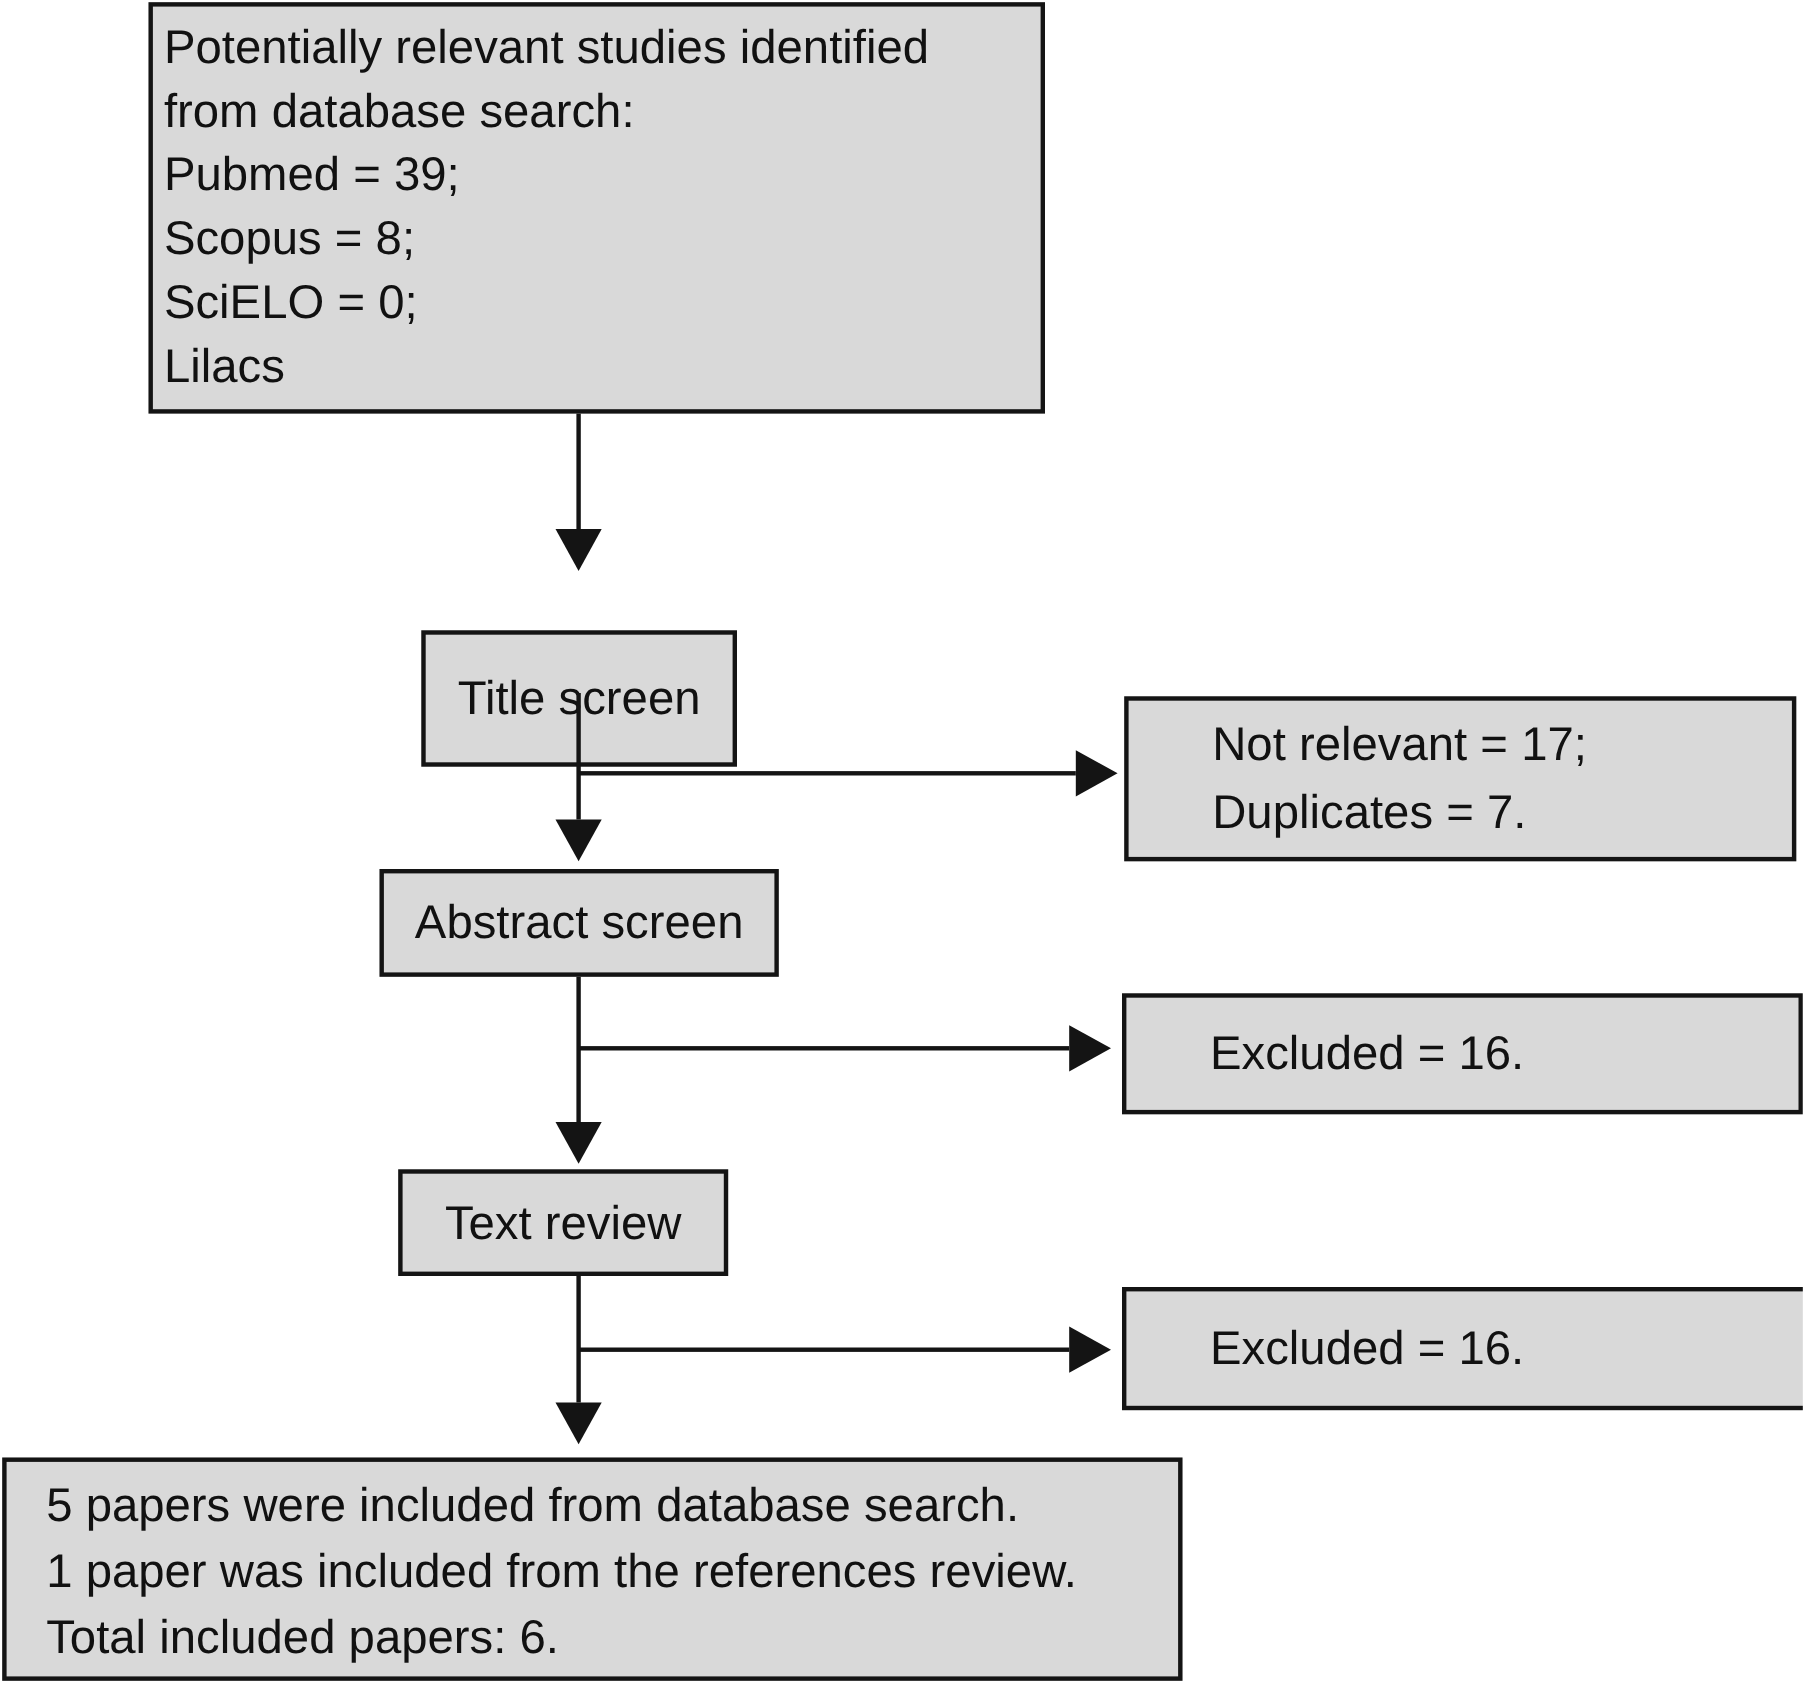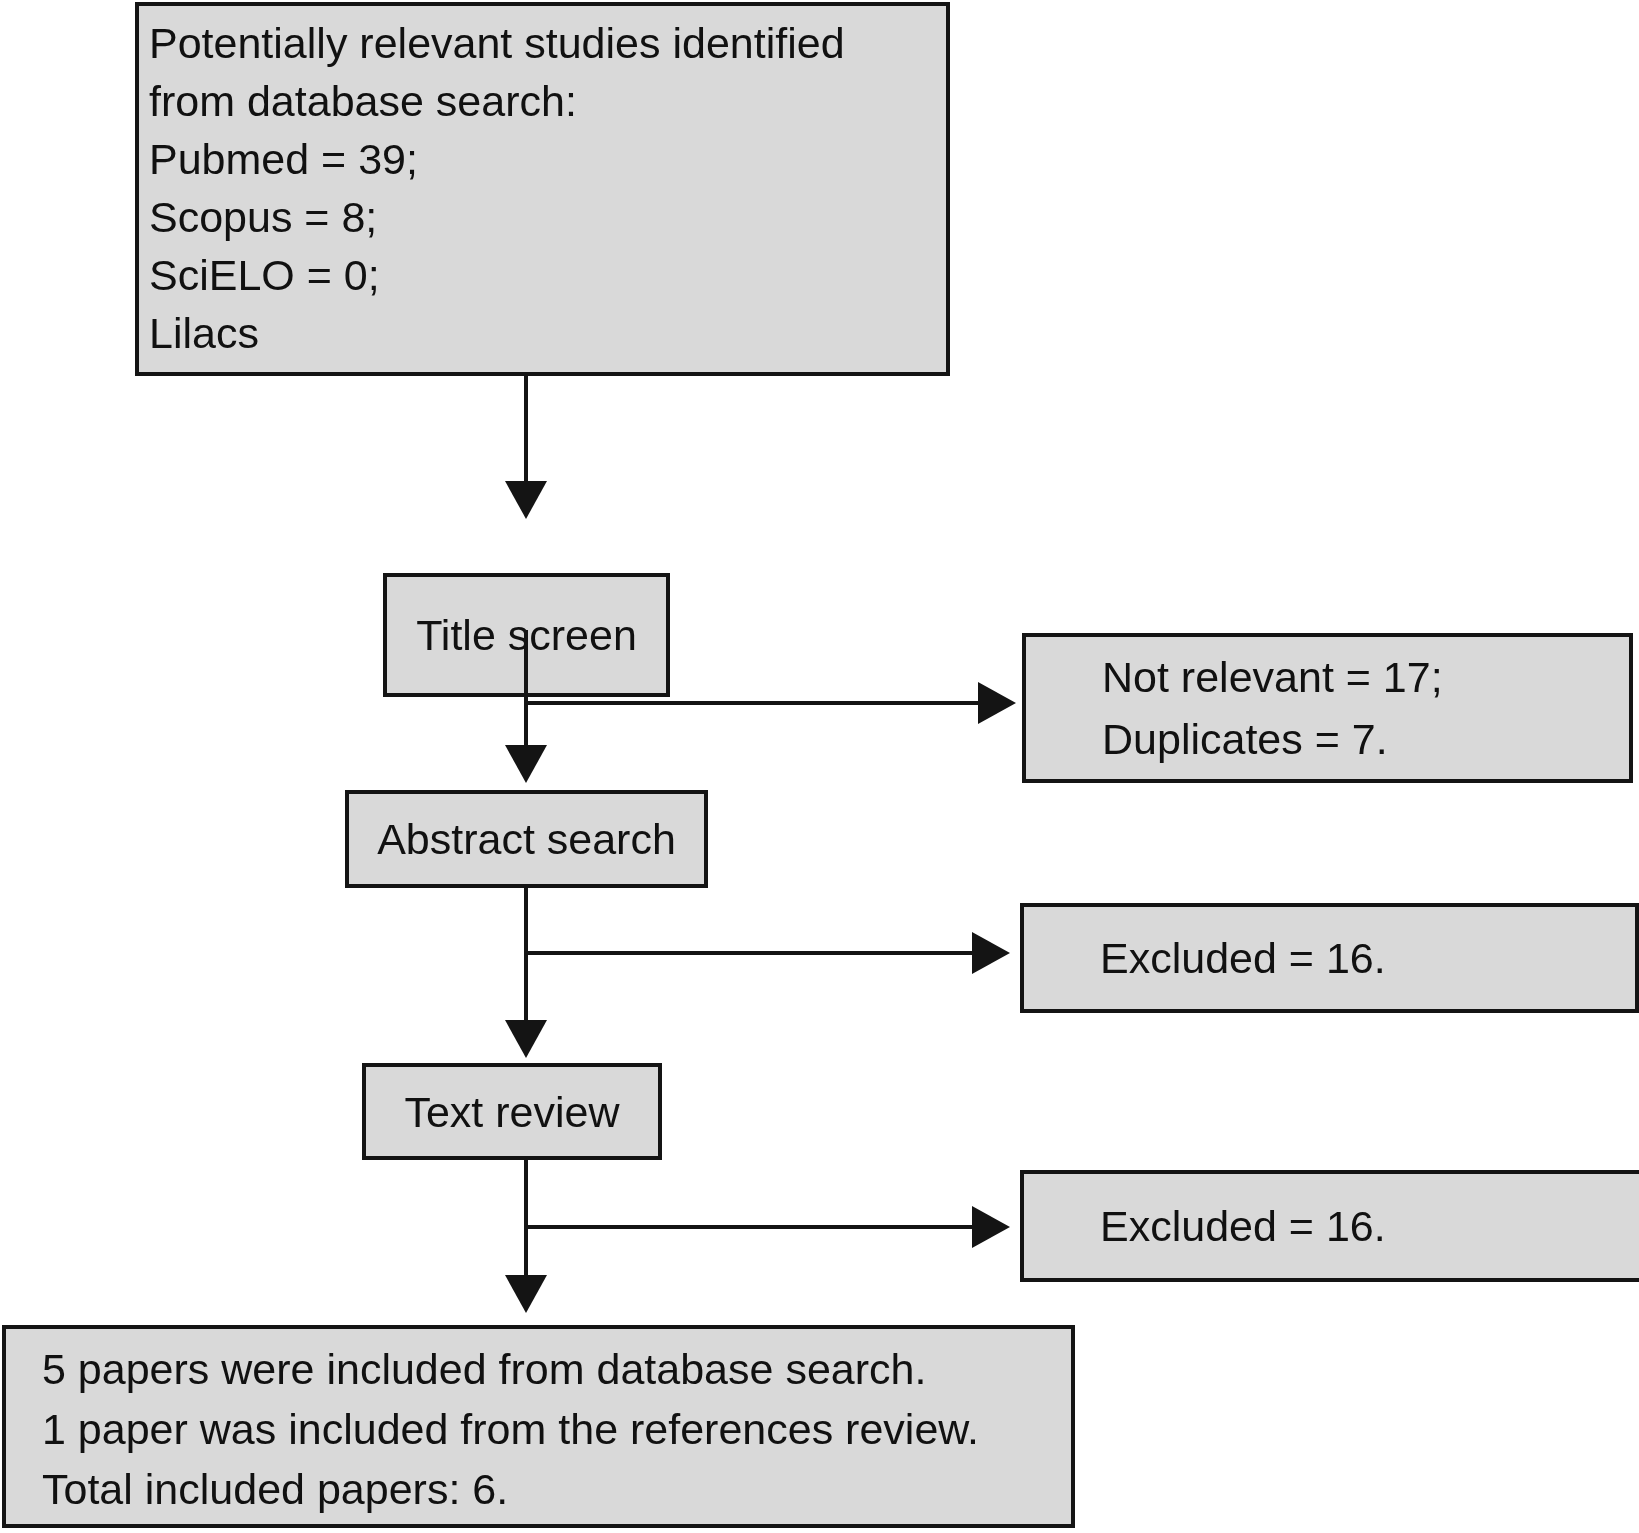--- a/index.html
+++ b/index.html
@@ -93,21 +93,21 @@
   <div class="ah-down" style="left:505px; top:745px;"></div>
   <div class="line-h" style="left:526px; top:701px; width:452px;"></div>
   <div class="ah-right" style="left:978px; top:682px;"></div>
 
   <div class="box side" style="left:1022px; top:633px; width:611px; height:150px;">
     <div>Not relevant = 17;</div>
     <div>Duplicates = 7.</div>
   </div>
 
   <div class="box center" style="left:345px; top:790px; width:363px; height:98px;">
-    <span>Abstract search</span>
+    <span>Abstract screen</span>
   </div>
 
   <div class="line-v" style="left:524px; top:888px; height:132px;"></div>
   <div class="ah-down" style="left:505px; top:1020px;"></div>
   <div class="line-h" style="left:526px; top:951px; width:446px;"></div>
   <div class="ah-right" style="left:972px; top:932px;"></div>
 
   <div class="box side" style="left:1020px; top:903px; width:619px; height:110px;">
     <div>Excluded = 16.</div>
   </div>

